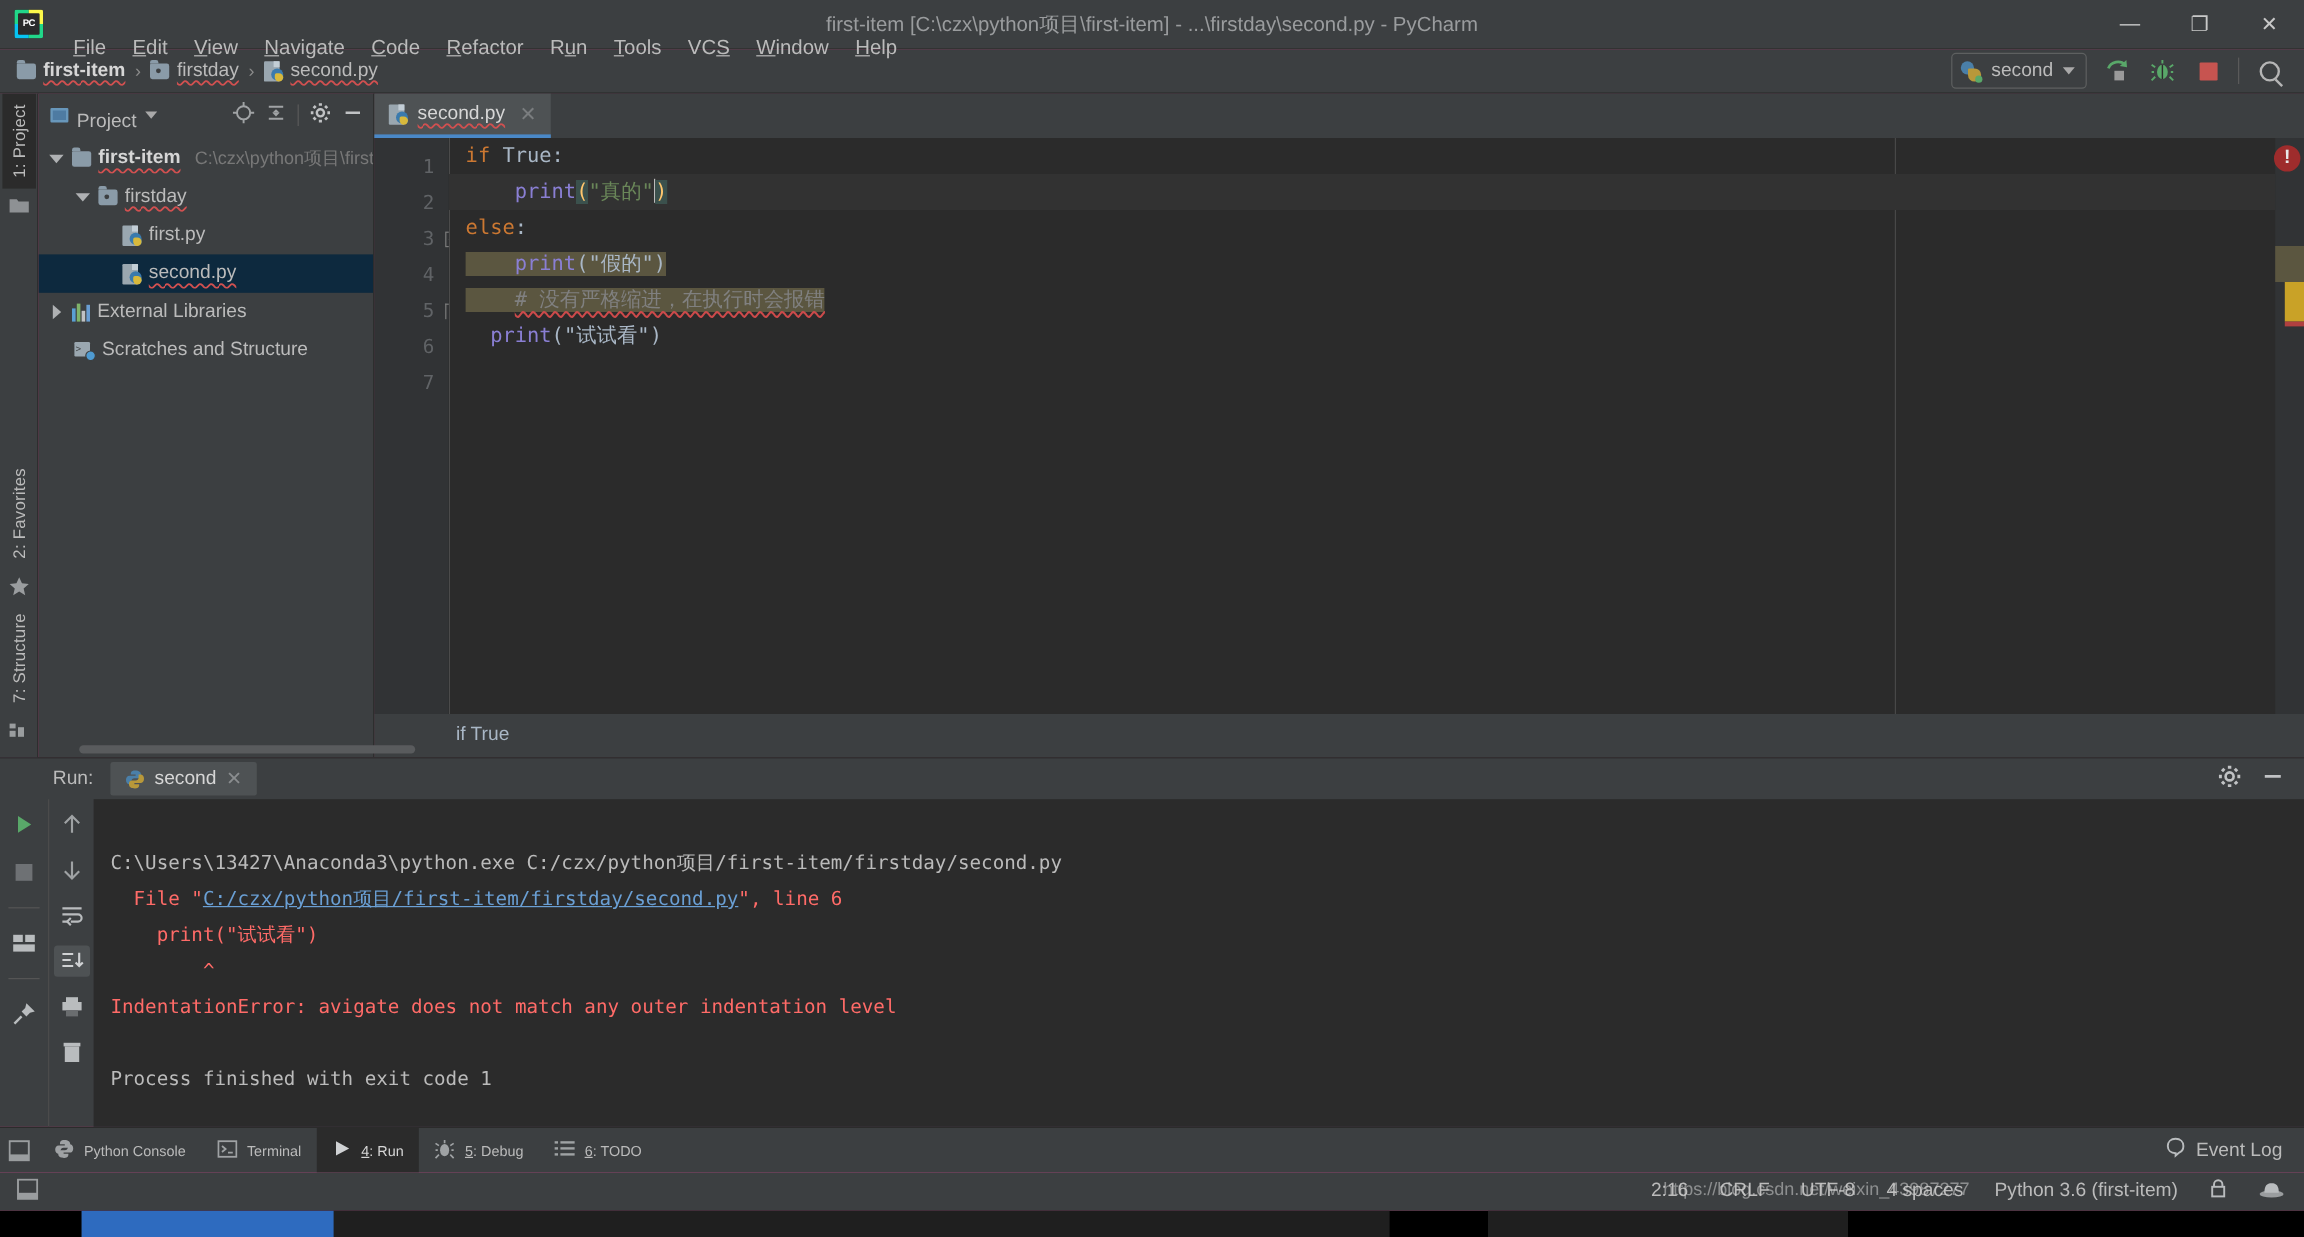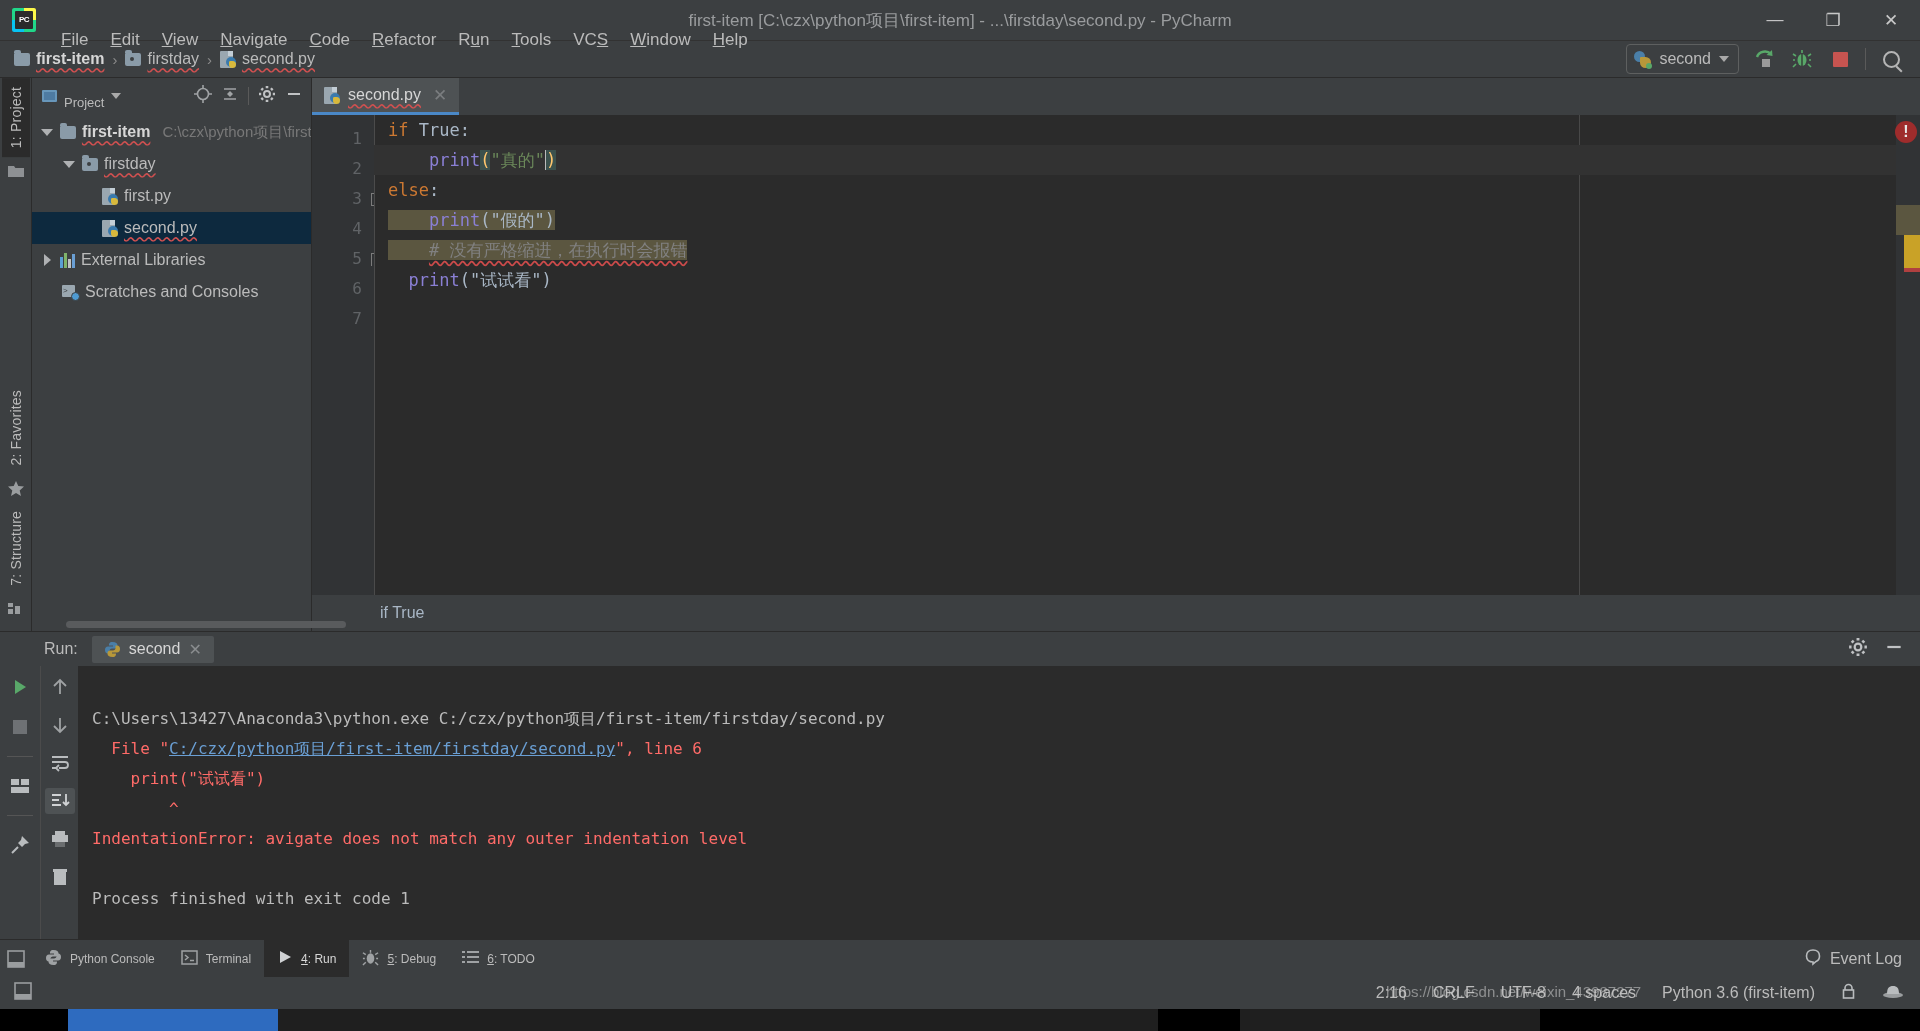--- a/index.html
+++ b/index.html
@@ -74,21 +74,21 @@
     writing-mode: vertical-rl; transform: rotate(180deg);
     color:#bbbbbb; font-size:14px; padding:9px 6px; white-space:nowrap; letter-spacing:0.2px;
   }
   .rail-tab.active { background:#2b2b2b; }
   .rail-ic { width:18px;height:16px;margin:6px 0; }
   .rail-bottom { position:absolute; bottom:8px; left:0; right:0; display:flex; flex-direction:column; align-items:center; }
 
   
   .project-panel { width:280px; flex:0 0 280px; background:#3c3f41; display:flex; flex-direction:column; border-right:1px solid #2b2b2b; }
   .pp-header { height:36px; display:flex; align-items:center; padding:0 8px 0 10px; gap:7px; }
-  .pp-title { color:#bbbbbb; font-size:13px;margin-top:12px; }
+  .pp-title { color:#bbbbbb; font-size:16px;margin-top:12px; }
   .pp-tools { margin-left:auto; display:flex; align-items:center; gap:9px; }
   .pp-win-ic { width:15px;height:12px;border:2px solid #6897bb;background:#4e7ba2;border-radius:1px;}
   .tree { flex:1 1 auto; overflow:hidden; font-size:16px; color:#bbbbbb; padding-top:2px;}
   .tnode { display:flex; align-items:center; height:32px; padding-left:8px; gap:6px; white-space:nowrap; }
   .tnode.sel { background:#0d293e; }
   .tw { width:14px; flex:0 0 14px; display:flex; align-items:center; justify-content:center;}
   .tri-down { width:0;height:0;border-left:6px solid transparent;border-right:6px solid transparent;border-top:7px solid #afb1b3;}
   .tri-right { width:0;height:0;border-top:6px solid transparent;border-bottom:6px solid transparent;border-left:7px solid #afb1b3;}
   .tpath { color:#787878; font-size:15px; margin-left:6px; overflow:hidden; }
   .lib-ic { display:flex; align-items:flex-end; gap:1px; height:15px;}
@@ -378,21 +378,21 @@
               <i style="height:14px;background:#6a9fd4"></i>
           </span>
           <span>External Libraries</span>
         </div>
 
         <div class="tnode" style="padding-left:30px">
           <span class="scratch-ic">
               <span class="p">&gt;</span>
               <span class="c"></span>
             </span>
-          <span>Scratches and Consoles</span>
+          <span>Scratches and Structure</span>
         </div>
       </div>
 
       <div class="pp-scroll">
           <div class="thumb"></div>
         </div>
     </div>
 
     <div class="editor-area">
       <div class="tabbar">

